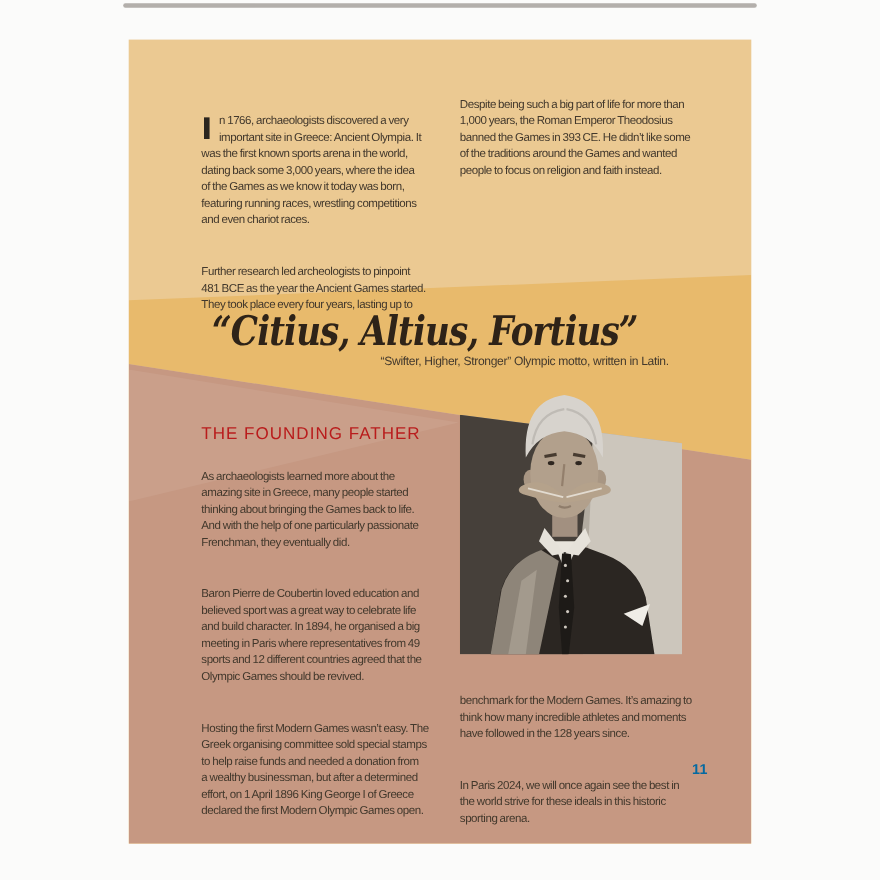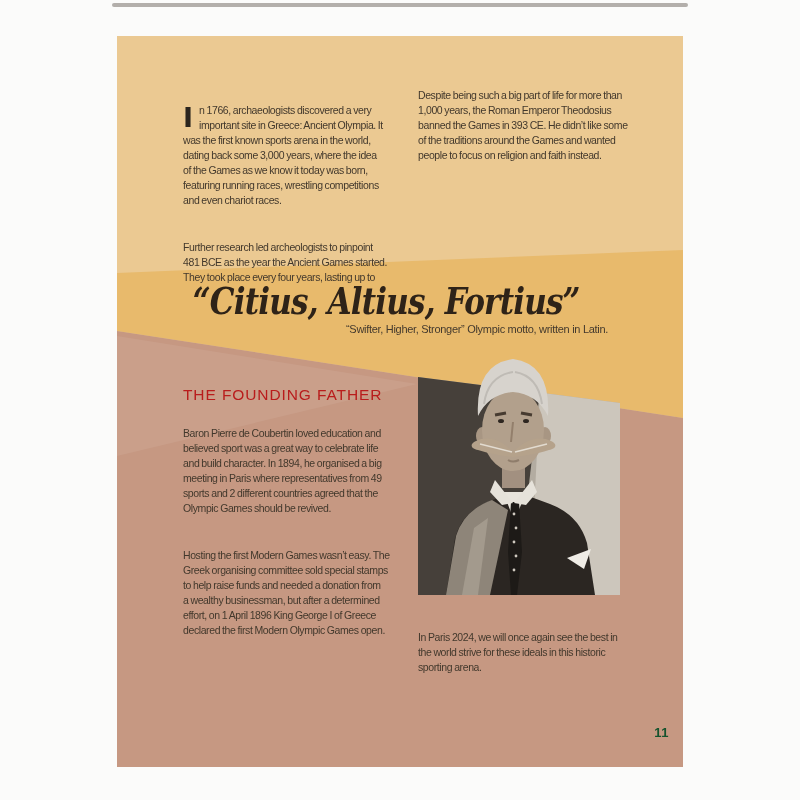--- a/index.html
+++ b/index.html
@@ -66,22 +66,22 @@
   }
   .ff-heading{
     position:absolute;left:66px;top:350px;
     font-size:15.5px;font-weight:normal;letter-spacing:0.9px;
     color:#b91c1c;
   }
   .photo{
     position:absolute;left:301px;top:316px;width:202px;height:243px;
   }
   .page-number{
-    position:absolute;left:512px;top:689px;width:40px;text-align:right;
-    font-size:13px;font-weight:bold;letter-spacing:0.5px;color:#14532d;
+    position:absolute;left:512px;top:656px;width:40px;text-align:left;
+    font-size:13px;font-weight:bold;letter-spacing:0.5px;color:#0369a1;
   }
 </style>
 </head>
 <body>
 
 <div class="prev-page-edge"></div>
 
 <div class="page">
 
   <div class="band-gold"></div>
@@ -165,35 +165,43 @@
         <path d="M95,70 L93,90" stroke="#937f6c" stroke-width="2" fill="none"></path>
         <path d="M95,101 C85,88 70,83 58,89 C51,92 53,97 60,98 C73,102 85,104 95,105 C105,104 118,102 131,98 C138,97 140,92 133,89 C121,83 105,88 95,101 Z" fill="#b5a28b"></path>
         <path d="M62,92 Q78,96 94,100" stroke="#e2dbd0" stroke-width="1.6" fill="none"></path>
         <path d="M129,92 Q113,96 97,100" stroke="#e2dbd0" stroke-width="1.6" fill="none"></path>
         <path d="M90,108 Q95,111 101,108" stroke="#8f7d6b" stroke-width="2" fill="none"></path>
       </g>
     </svg>
   </div>
 
   <div class="col col-bl body-text">
+    <p>As archaeologists learned more about the
+amazing site in Greece, many people started
+thinking about bringing the Games back to life.
+And with the help of one particularly passionate
+Frenchman, they eventually did.</p>
     <p>Baron Pierre de Coubertin loved education and
 believed sport was a great way to celebrate life
 and build character. In 1894, he organised a big
 meeting in Paris where representatives from 49
-sports and 2 different countries agreed that the
+sports and 12 different countries agreed that the
 Olympic Games should be revived.</p>
     <p>Hosting the first Modern Games wasn’t easy. The
 Greek organising committee sold special stamps
 to help raise funds and needed a donation from
 a wealthy businessman, but after a determined
 effort, on 1 April 1896 King George I of Greece
 declared the first Modern Olympic Games open.</p>
     
   </div>
 
   <div class="col col-br body-text">
+    <p>benchmark for the Modern Games. It’s amazing to
+think how many incredible athletes and moments
+have followed in the 128 years since.</p>
     <p>In Paris 2024, we will once again see the best in
 the world strive for these ideals in this historic
 sporting arena.</p>
   </div>
 
   <div class="page-number">11</div>
 </div>
 
 </body></html>

